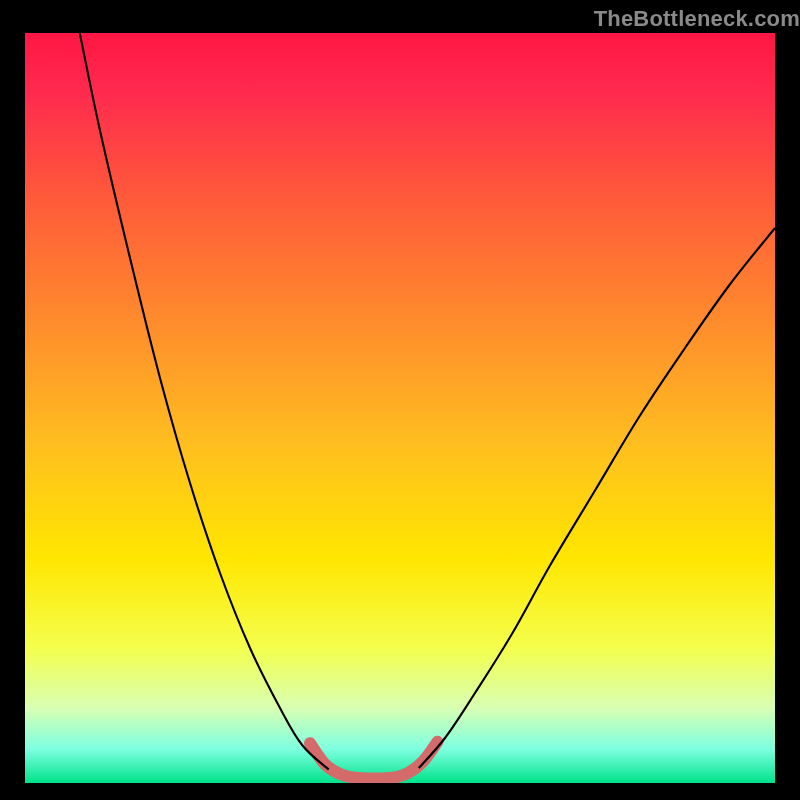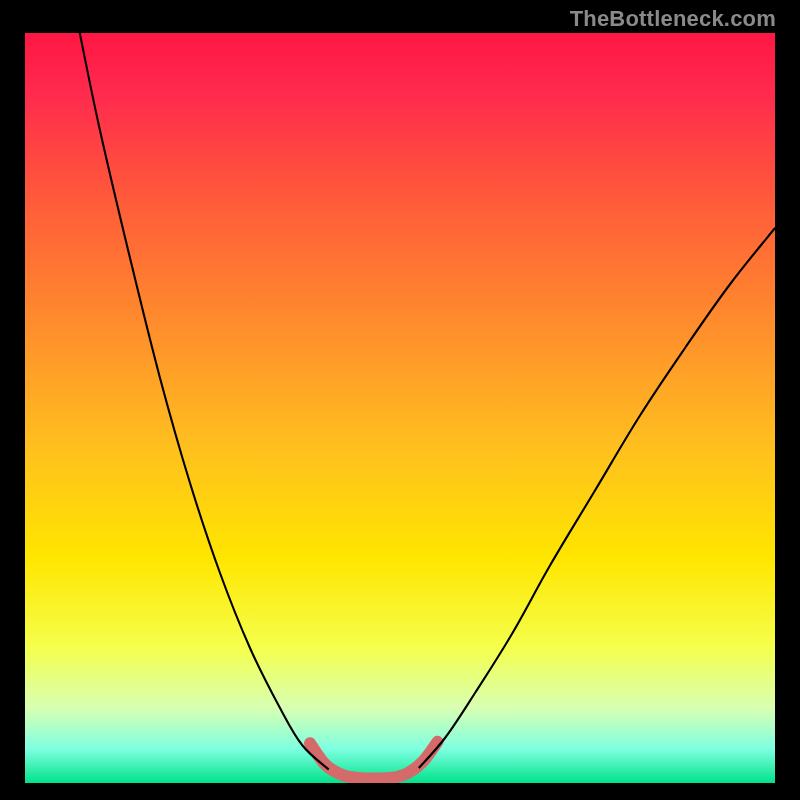--- a/index.html
+++ b/index.html
@@ -14,21 +14,21 @@
     position: absolute;
     left: 0;
     top: 0;
     width: 800px;
     height: 800px;
     background: #000;
   }
   .watermark {
     position: absolute;
     top: 6px;
-    right: 24px;
+    right: 0;
     font-family: Arial, Helvetica, sans-serif;
     font-size: 22px;
     font-weight: 600;
     color: #8a8a8a;
     letter-spacing: 0.2px;
   }
   svg {
     position: absolute;
     display: block;
   }

